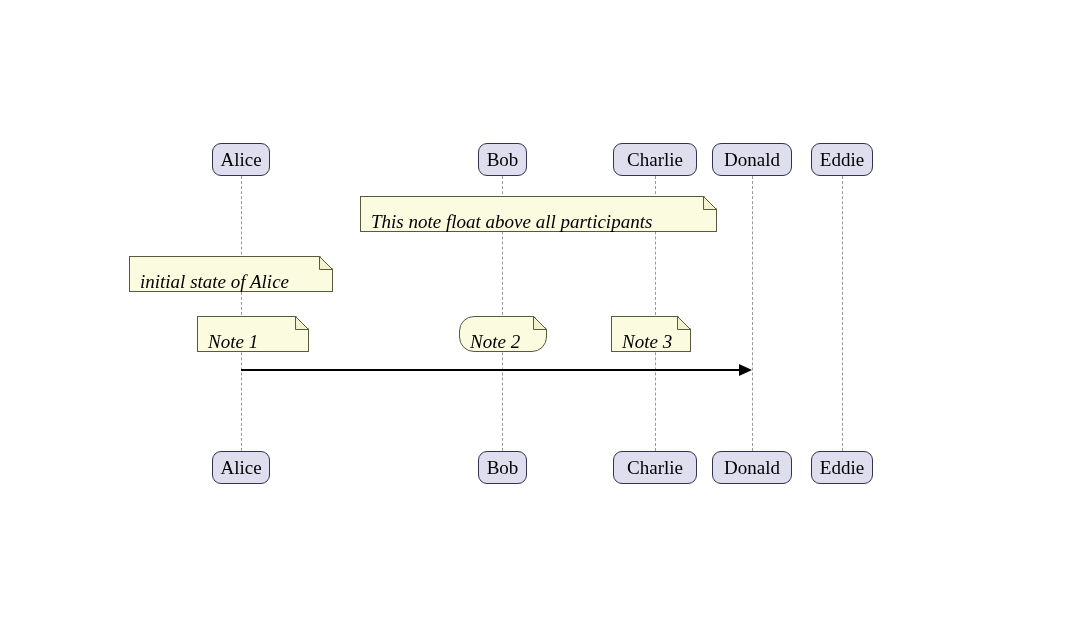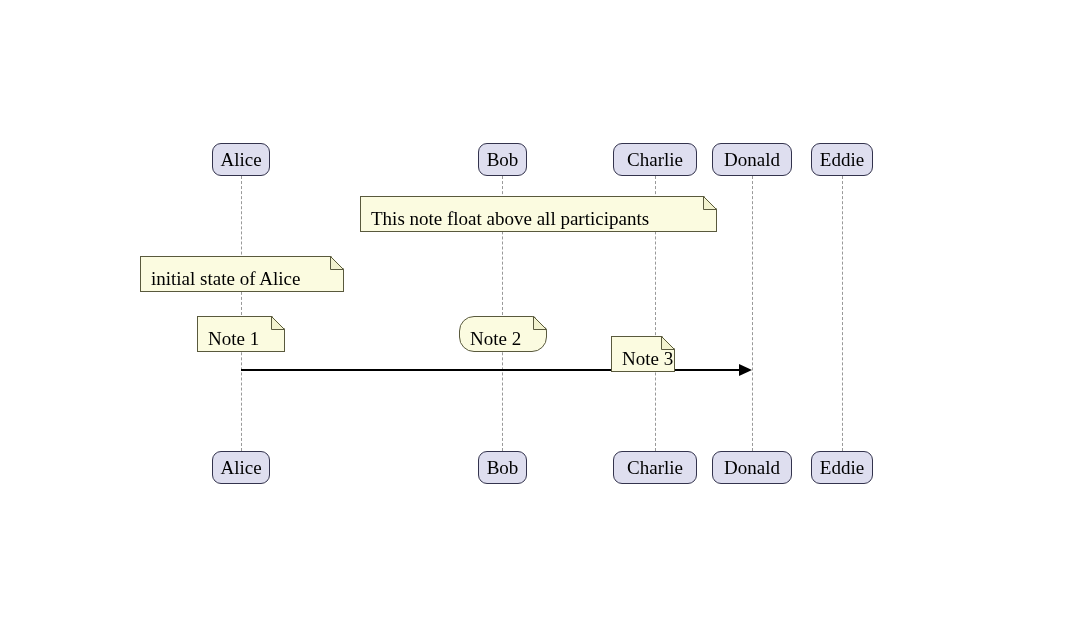--- a/index.html
+++ b/index.html
@@ -41,30 +41,31 @@
     white-space: nowrap;
     padding: 0 9px;
   }
 
   
   .note {
     position: absolute;
     height: 36px;
     box-sizing: border-box;
     display: flex;
-    align-items: flex-start;
+    align-items: flex-end;
     font-size: 19px;
     color: #000000;
     line-height: 1;
     white-space: nowrap;
-    padding: 12px 10px;
+    padding: 0 10px;
     background: #fbfbe0;
     border: 1px solid #59593d;
     
     clip-path: polygon(0 0, calc(100% - 13px) 0, 100% 13px, 100% 100%, 0 100%);
+    font-style: italic;
   }
   .note-fold {
     position: absolute;
     top: -1px;
     right: -1px;
     width: 14px;
     height: 14px;
     pointer-events: none;
   }
   .note-fold svg { display: block; }
@@ -126,45 +127,45 @@
       <span>Eddie</span>
     </div>
     <div class="note" style="left: 360px; top: 196px; width: 357px;">
       <span>This note float above all participants</span>
       <div class="note-fold">
         <svg width="14" height="14" viewBox="0 0 14 14">
           <path d="M0.5 0.5 L0.5 13.5 L13.5 13.5 Z" fill="#f2f2cf" stroke="#59593d" stroke-width="1"></path>
         </svg>
       </div>
     </div>
-    <div class="note" style="left: 140px; top: 256px; width: 204px;">
+    <div class="note" style="left: 129px; top: 256px; width: 204px;">
       <span>initial state of Alice</span>
       <div class="note-fold">
         <svg width="14" height="14" viewBox="0 0 14 14">
           <path d="M0.5 0.5 L0.5 13.5 L13.5 13.5 Z" fill="#f2f2cf" stroke="#59593d" stroke-width="1"></path>
         </svg>
       </div>
     </div>
-    <div class="note" style="left: 197px; top: 316px; width: 88px;">
+    <div class="note" style="left: 197px; top: 316px; width: 112px;">
       <span>Note 1</span>
       <div class="note-fold">
         <svg width="14" height="14" viewBox="0 0 14 14">
           <path d="M0.5 0.5 L0.5 13.5 L13.5 13.5 Z" fill="#f2f2cf" stroke="#59593d" stroke-width="1"></path>
         </svg>
       </div>
     </div>
     <div class="note" style="left: 459px; top: 316px; width: 88px; border-radius: 15px;">
       <span>Note 2</span>
       <div class="note-fold">
         <svg width="14" height="14" viewBox="0 0 14 14">
           <path d="M0.5 0.5 L0.5 13.5 L13.5 13.5 Z" fill="#f2f2cf" stroke="#59593d" stroke-width="1"></path>
         </svg>
       </div>
     </div>
-    <div class="note" style="left: 611px; top: 336px; width: 64px;">
+    <div class="note" style="left: 611px; top: 316px; width: 80px;">
       <span>Note 3</span>
       <div class="note-fold">
         <svg width="14" height="14" viewBox="0 0 14 14">
           <path d="M0.5 0.5 L0.5 13.5 L13.5 13.5 Z" fill="#f2f2cf" stroke="#59593d" stroke-width="1"></path>
         </svg>
       </div>
     </div>
   </div>
 
 </body></html>

